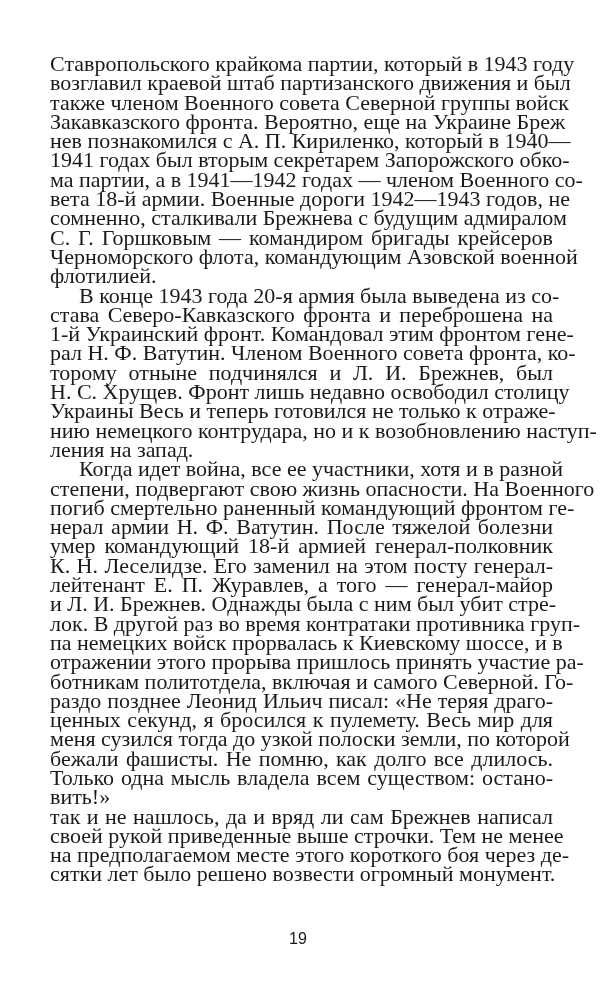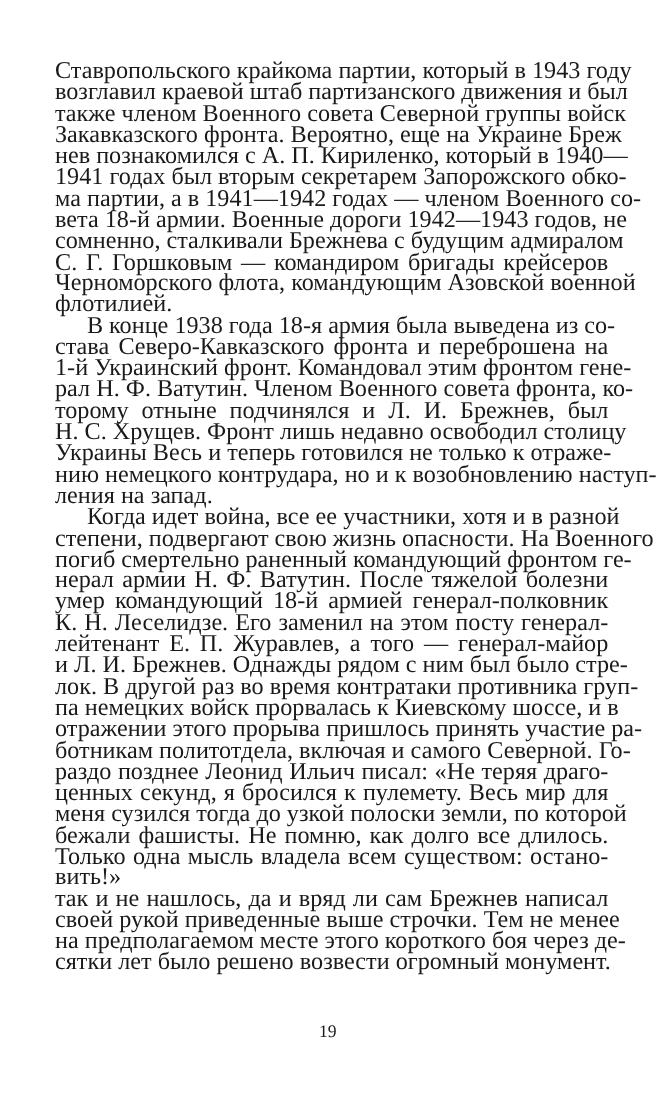--- a/index.html
+++ b/index.html
@@ -12,21 +12,21 @@
   .line {
     height: 19.3px; line-height: 19.3px; white-space: nowrap;
     text-align: justify; text-align-last: justify;
     overflow: visible;
   }
   .line.last { text-align-last: left; }
   .line.indent { padding-left: 29px; }
   .pagenum {
     position: absolute; left: 0; width: 596px; top: 930px;
     text-align: center;
-    font-family: Liberation Serif, serif;
+    font-family: Liberation Sans, sans-serif;
     font-size: 16px; color: #1a1a1a;
   }
 </style>
 </head>
 <body>
 
 <div class="page" id="page-body">
     <div>
       <div class="line">Ставропольского крайкома партии, который в 1943 году</div>
       <div class="line">возглавил краевой штаб партизанского движения и был</div>
@@ -35,39 +35,39 @@
       <div class="line">нев познакомился с А. П. Кириленко, который в 1940—</div>
       <div class="line">1941 годах был вторым секретарем Запорожского обко-</div>
       <div class="line">ма партии, а в 1941—1942 годах — членом Военного со-</div>
       <div class="line">вета 18-й армии. Военные дороги 1942—1943 годов, не</div>
       <div class="line">сомненно, сталкивали Брежнева с будущим адмиралом</div>
       <div class="line">С. Г. Горшковым — командиром бригады крейсеров</div>
       <div class="line">Черноморского флота, командующим Азовской военной</div>
       <div class="line last">флотилией.</div>
     </div>
     <div>
-      <div class="line indent">В конце 1938 года 18-я армия была выведена из со-</div>
+      <div class="line indent">В конце 1943 года 20-я армия была выведена из со-</div>
       <div class="line">става Северо-Кавказского фронта и переброшена на</div>
       <div class="line">1-й Украинский фронт. Командовал этим фронтом гене-</div>
       <div class="line">рал Н. Ф. Ватутин. Членом Военного совета фронта, ко-</div>
       <div class="line">торому отныне подчинялся и Л. И. Брежнев, был</div>
       <div class="line">Н. С. Хрущев. Фронт лишь недавно освободил столицу</div>
       <div class="line">Украины Весь и теперь готовился не только к отраже-</div>
       <div class="line">нию немецкого контрудара, но и к возобновлению наступ-</div>
       <div class="line last">ления на запад.</div>
     </div>
     <div>
       <div class="line indent">Когда идет война, все ее участники, хотя и в разной</div>
       <div class="line">степени, подвергают свою жизнь опасности. На Военного</div>
       <div class="line">погиб смертельно раненный командующий фронтом ге-</div>
       <div class="line">нерал армии Н. Ф. Ватутин. После тяжелой болезни</div>
       <div class="line">умер командующий 18-й армией генерал-полковник</div>
       <div class="line">К. Н. Леселидзе. Его заменил на этом посту генерал-</div>
       <div class="line">лейтенант Е. П. Журавлев, а того — генерал-майор</div>
-      <div class="line">и Л. И. Брежнев. Однажды рядом с ним был было стре-</div>
+      <div class="line">и Л. И. Брежнев. Однажды была с ним был убит стре-</div>
       <div class="line">лок. В другой раз во время контратаки противника груп-</div>
       <div class="line">па немецких войск прорвалась к Киевскому шоссе, и в</div>
       <div class="line">отражении этого прорыва пришлось принять участие ра-</div>
       <div class="line">ботникам политотдела, включая и самого Северной. Го-</div>
       <div class="line">раздо позднее Леонид Ильич писал: «Не теряя драго-</div>
       <div class="line">ценных секунд, я бросился к пулемету. Весь мир для</div>
       <div class="line">меня сузился тогда до узкой полоски земли, по которой</div>
       <div class="line">бежали фашисты. Не помню, как долго все длилось.</div>
       <div class="line">Только одна мысль владела всем существом: остано-</div>
       <div class="line last">вить!»</div>

